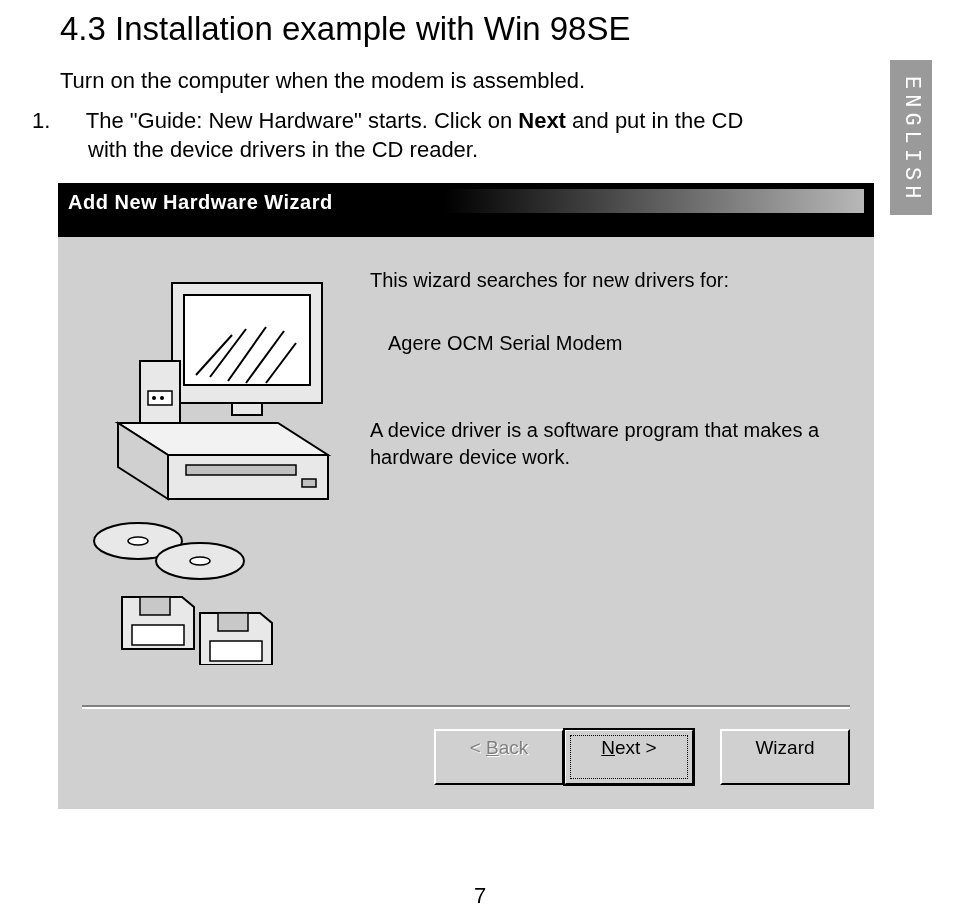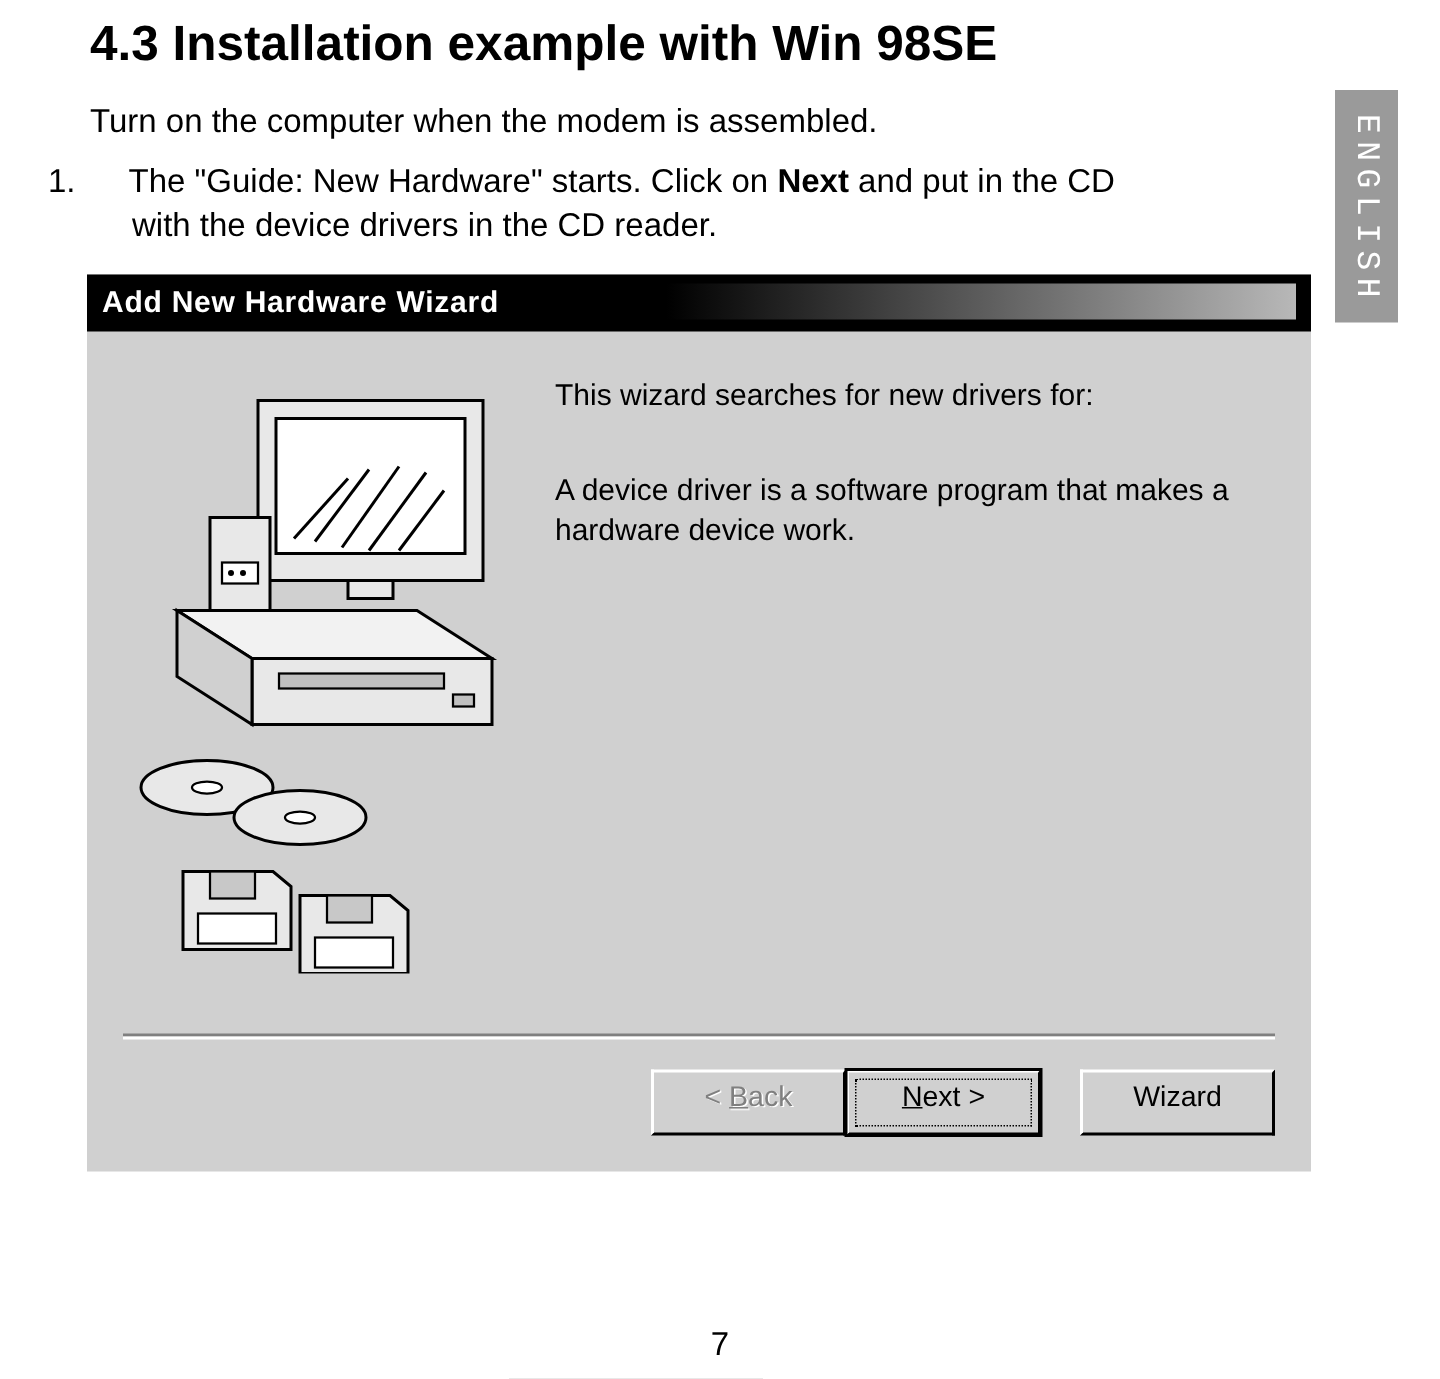--- a/index.html
+++ b/index.html
@@ -12,21 +12,21 @@
     position: relative;
     color: #000;
   }
   .page {
     padding: 10px 60px 0 60px;
     position: relative;
   }
   .heading {
     font-family: "Arial Narrow", Arial, sans-serif;
     font-stretch: condensed;
-    font-weight: 700;
+    font-weight: 400;
     font-size: 33px;
     margin: 0 0 18px 0;
     letter-spacing: 0px;
   }
   .intro {
     font-size: 22px;
     line-height: 1.35;
     margin: 0 120px 10px 0;
   }
   .step {
@@ -59,21 +59,21 @@
   }
 
   
   .wizard {
     margin: 0 0 0 -2px;
     width: 816px;
     background: #d0d0d0;
     font-family: "MS Sans Serif", Tahoma, Arial, sans-serif;
   }
   .titlebar {
-    height: 38px;
+    height: 54px;
     background: #000000;
     color: #ffffff;
     font-family: "MS Sans Serif", Tahoma, Arial, sans-serif;
     font-weight: 700;
     font-size: 20px;
     padding: 8px 10px 0 10px;
     letter-spacing: 0.5px;
   }
   
   .titlebar .fade {
@@ -113,21 +113,21 @@
     border-bottom: 2px solid #ffffff;
     margin: 8px 24px 0 24px;
   }
   .button-row {
     display: flex;
     justify-content: flex-end;
     gap: 0;
     padding: 20px 24px 24px 24px;
   }
   .btn {
-    height: 44px;
+    height: 56px;
     min-width: 130px;
     background: #d0d0d0;
     border-top: 2px solid #ffffff;
     border-left: 2px solid #ffffff;
     border-right: 2px solid #000000;
     border-bottom: 2px solid #000000;
     font-family: "MS Sans Serif", Tahoma, Arial, sans-serif;
     font-size: 19px;
     text-align: center;
     line-height: 34px;
@@ -234,20 +234,21 @@
           <g transform="translate(118,348) scale(1)">
             <polygon points="0,0 60,0 72,10 72,52 0,52" fill="#e8e8e8" stroke="#000" stroke-width="2"></polygon>
             <rect x="18" y="0" width="30" height="18" fill="#c8c8c8" stroke="#000" stroke-width="1.5"></rect>
             <rect x="10" y="28" width="52" height="20" fill="#fff" stroke="#000" stroke-width="1.5"></rect>
           </g>
         </svg>
       </div>
 
       <div class="wizard-text">
         <div class="line1">This wizard searches for new drivers for:</div>
+        <div class="device">Agere OCM Serial Modem</div>
         <div class="desc">A device driver is a software program that makes a hardware device work.</div>
       </div>
     </div>
 
     <hr class="sep">
 
     <div class="button-row">
       <div class="btn disabled">
         <span>&lt; </span><span class="underline-letter">B</span><span>ack</span>
       </div>

